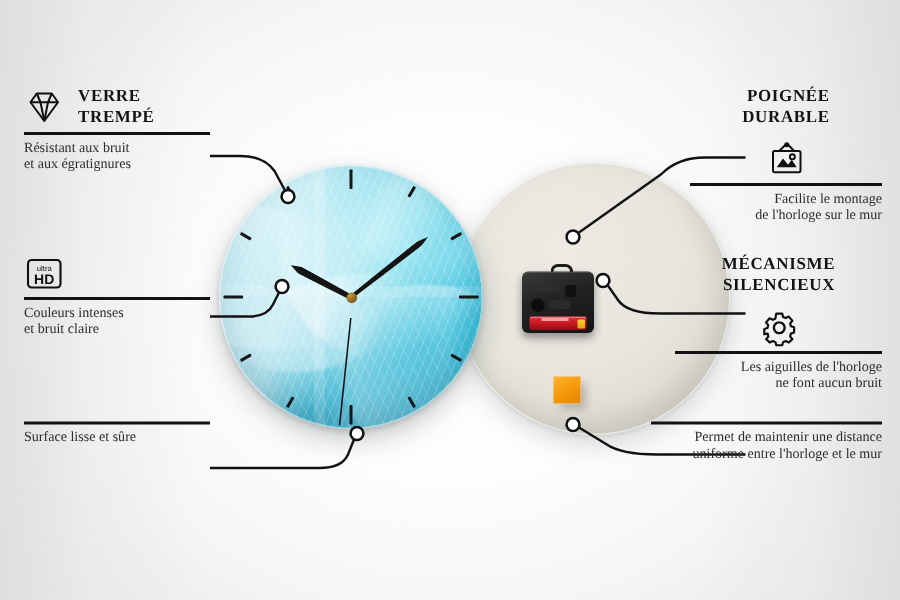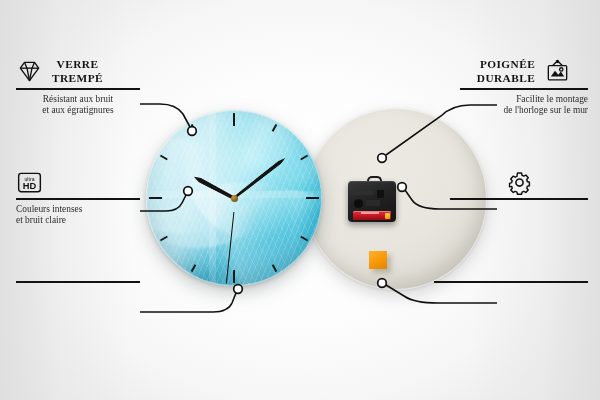--- a/index.html
+++ b/index.html
@@ -107,21 +107,21 @@
   .bat-txt{position:absolute;left:8px;top:1px;width:18px;height:2px;background:rgba(255,255,255,.55);}
 
   .foam{position:absolute;left:369px;top:251px;width:18px;height:18px;
     background:linear-gradient(150deg,#ffb22a 0%,#f59608 58%,#e08704 100%);
     box-shadow:4px 4px 5px rgba(120,110,95,.38);}
 
   
   .callout{position:absolute;}
   .callout .head{display:flex;align-items:center;gap:9px;}
   .callout.left .head{justify-content:flex-start;}
-  .callout.right .head{justify-content:center;}
+  .callout.right .head{justify-content:center;flex-direction:column;}
   .ttl{font-size:11.3px;font-weight:bold;letter-spacing:.45px;line-height:13.6px;color:#131313;
        text-transform:uppercase;white-space:pre-line;}
   .callout.right .ttl{text-align:right;}
   .rule{height:1.6px;background:#121212;margin:3px 0 4px;}
   .desc{font-size:9.4px;line-height:11.6px;color:#2c2c2c;white-space:pre-line;}
   .callout.right .desc{text-align:right;}
   .ico{flex:0 0 auto;width:27px;height:25px;color:#101010;}
   .ico svg{display:block;width:100%;height:100%;}
 
   
@@ -226,21 +226,21 @@
     <path class="lead" d="M497 105 H470 Q452 105 441 116 L386 155"></path>
     <circle class="dot" cx="382" cy="158" r="4.3"></circle>
 
     <path class="lead" d="M497 209 H440 Q418 209 412 200 L405 190"></path>
     <circle class="dot" cx="402" cy="187" r="4.3"></circle>
 
     <path class="lead" d="M497 303 H438 Q414 303 404 296 L386 285"></path>
     <circle class="dot" cx="382" cy="283" r="4.3"></circle>
   </svg>
 
-  <div class="callout left" style="left:16px;top:58px;width:124px;text-align:center;">
+  <div class="callout left" style="left:16px;top:58px;width:124px;">
     <div class="head">
       <span class="ico">
         <svg viewBox="0 0 32 30">
             <g fill="none" stroke="currentColor" stroke-width="1.6" stroke-linejoin="round">
           <path d="M5 11 L10 4 H22 L27 11 L16 26 Z"></path>
               <path d="M5 11 H27"></path>
           <path d="M10 4 L13 11 L16 26"></path>
               <path d="M22 4 L19 11 L16 26"></path>
             </g>
           </svg>
@@ -263,20 +263,21 @@
         </svg>
       </span>
     </div>
     <div class="rule"></div>
     <div class="desc">Couleurs intenses
 et bruit claire</div>
   </div>
 
   <div class="callout left" style="left:16px;top:278px;width:124px;">
     <div class="rule"></div>
+    <div class="desc">Surface lisse et sûre</div>
   </div>
 
   <div class="callout right" style="left:460px;top:58px;width:128px;">
     <div class="head">
       <span class="ttl">POIGNÉE
 DURABLE</span>
       <span class="ico">
         <svg viewBox="0 0 32 30">
             <g fill="none" stroke="currentColor" stroke-width="1.6" stroke-linejoin="round">
           <path d="M16 2 L10 8 M16 2 L22 8"></path>
@@ -288,29 +289,35 @@
           </svg>
       </span>
     </div>
     <div class="rule"></div>
     <div class="desc">Facilite le montage
 de l'horloge sur le mur</div>
   </div>
 
   <div class="callout right" style="left:450px;top:170px;width:138px;">
     <div class="head">
+      <span class="ttl">MÉCANISME
+SILENCIEUX</span>
       <span class="ico">
         <svg viewBox="0 0 32 30">
             <g fill="none" stroke="currentColor" stroke-width="1.9" stroke-linejoin="round">
           <path d="M13.4 3.4h5.2l.7 2.9 2.3 1.0 2.7-1.3 3.1 3.6-1.9 2.3.6 2.5 2.8.9v4.6l-2.8.9-.6 2.5 1.9 2.3-3.1 3.0-2.7-1.3-2.3 1.0-.7 2.7h-5.2l-.7-2.7-2.3-1.0-2.7 1.3-3.1-3.0 1.9-2.3-.6-2.5L3 21.4v-4.6l2.8-.9.6-2.5-1.9-2.3 3.1-3.6 2.7 1.3 2.3-1.0z" transform="scale(.92) translate(1.4,0.6)"></path>
           <circle cx="16" cy="15" r="4.3"></circle>
             </g>
           </svg>
       </span>
     </div>
     <div class="rule"></div>
+    <div class="desc">Les aiguilles de l'horloge
+ne font aucun bruit</div>
   </div>
 
   <div class="callout right" style="left:434px;top:278px;width:154px;">
     <div class="rule"></div>
+    <div class="desc">Permet de maintenir une distance
+uniforme entre l'horloge et le mur</div>
   </div>
 
 </div>
 
 </body></html>

